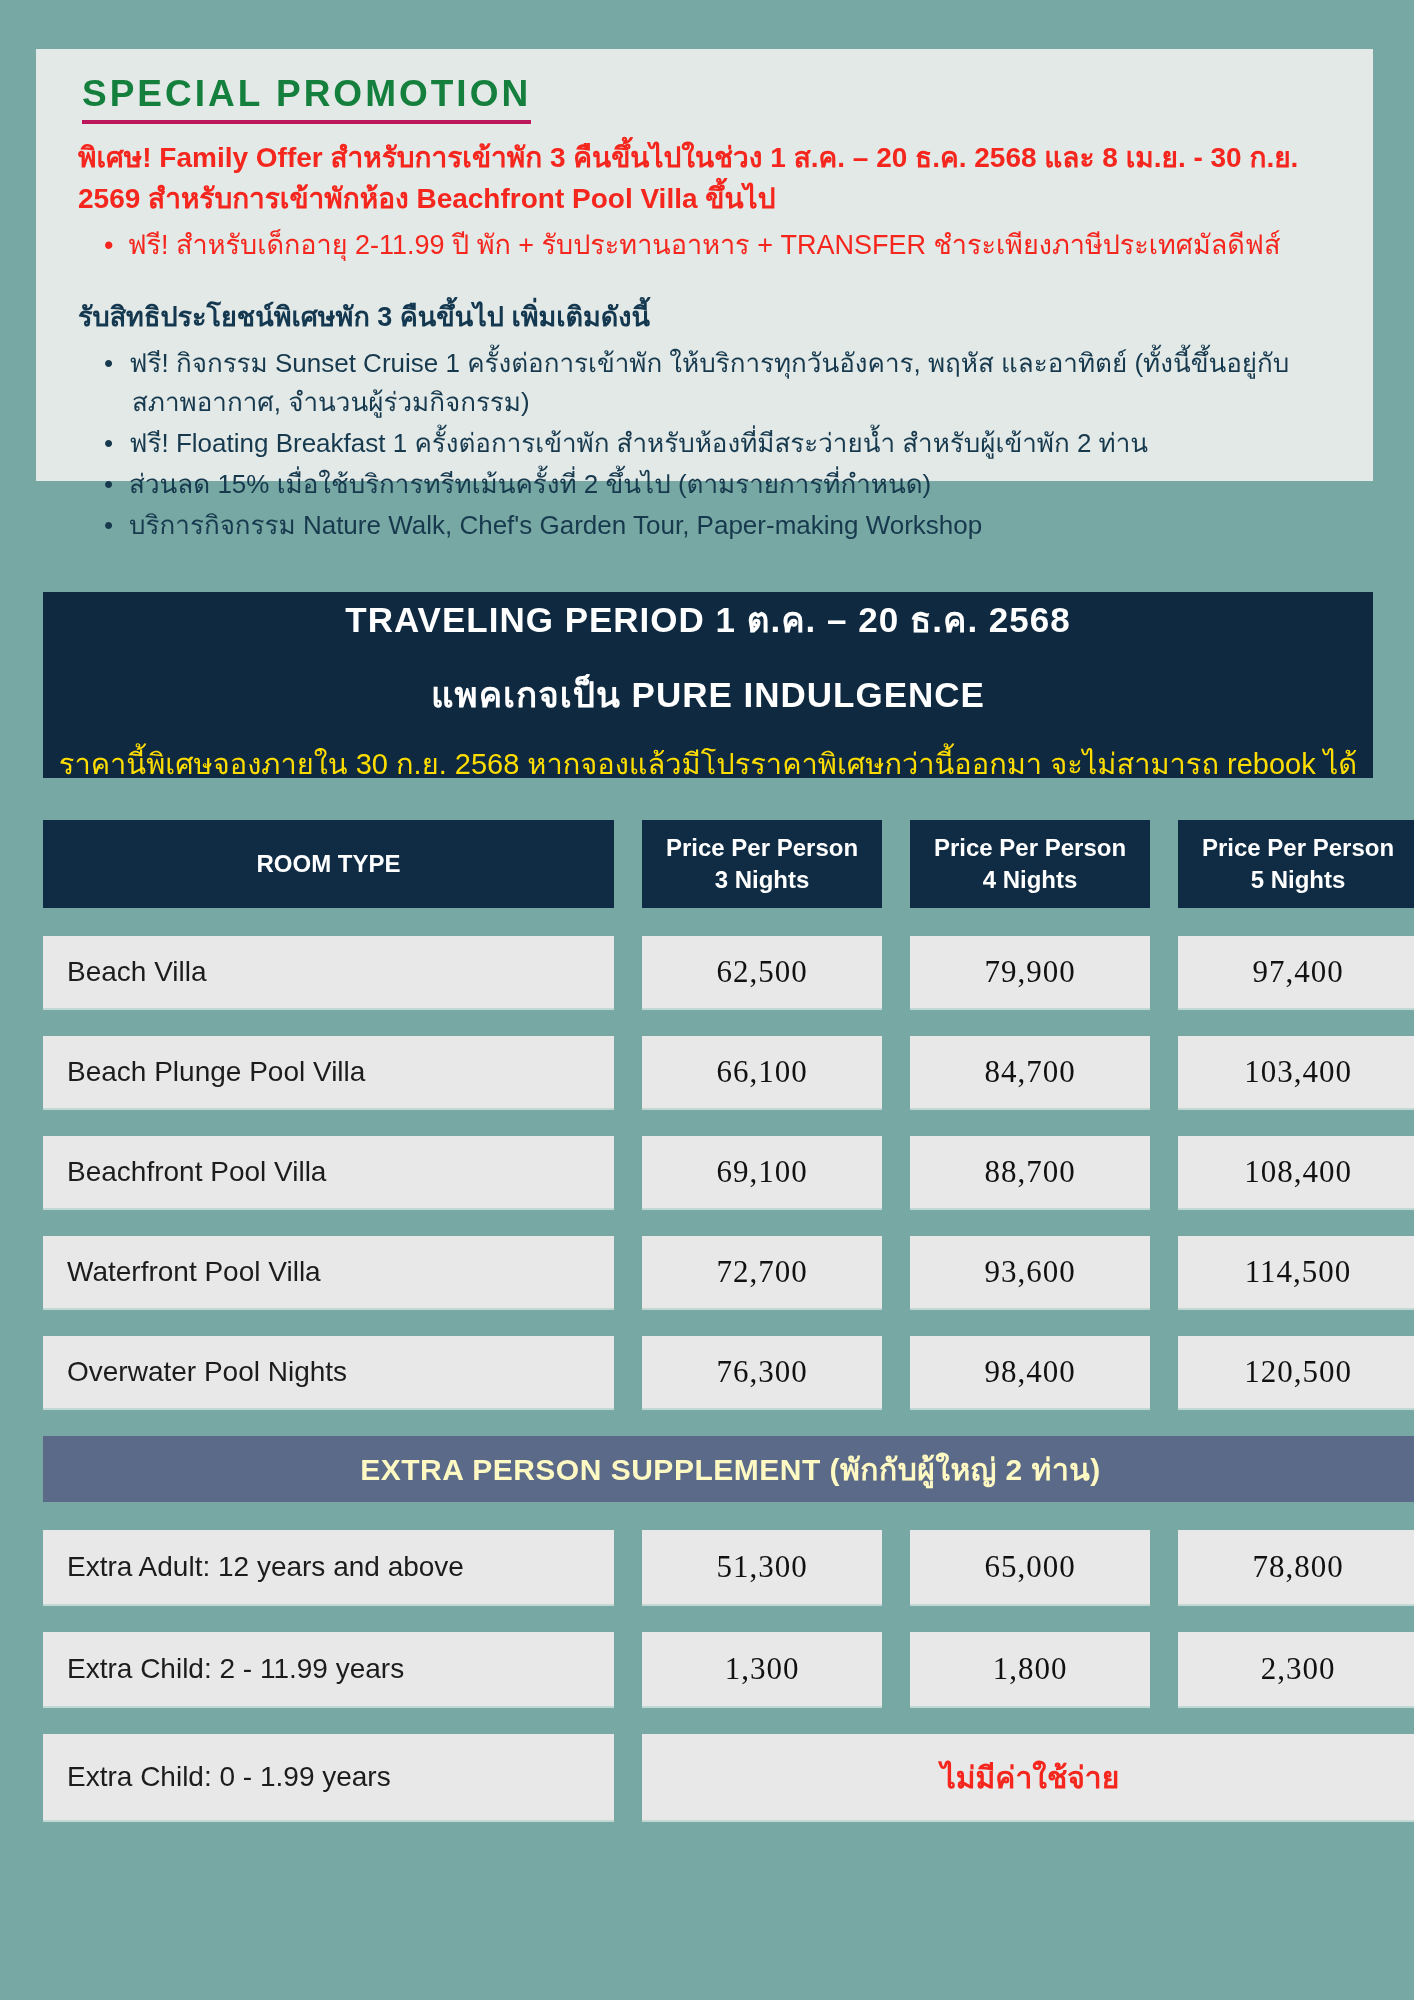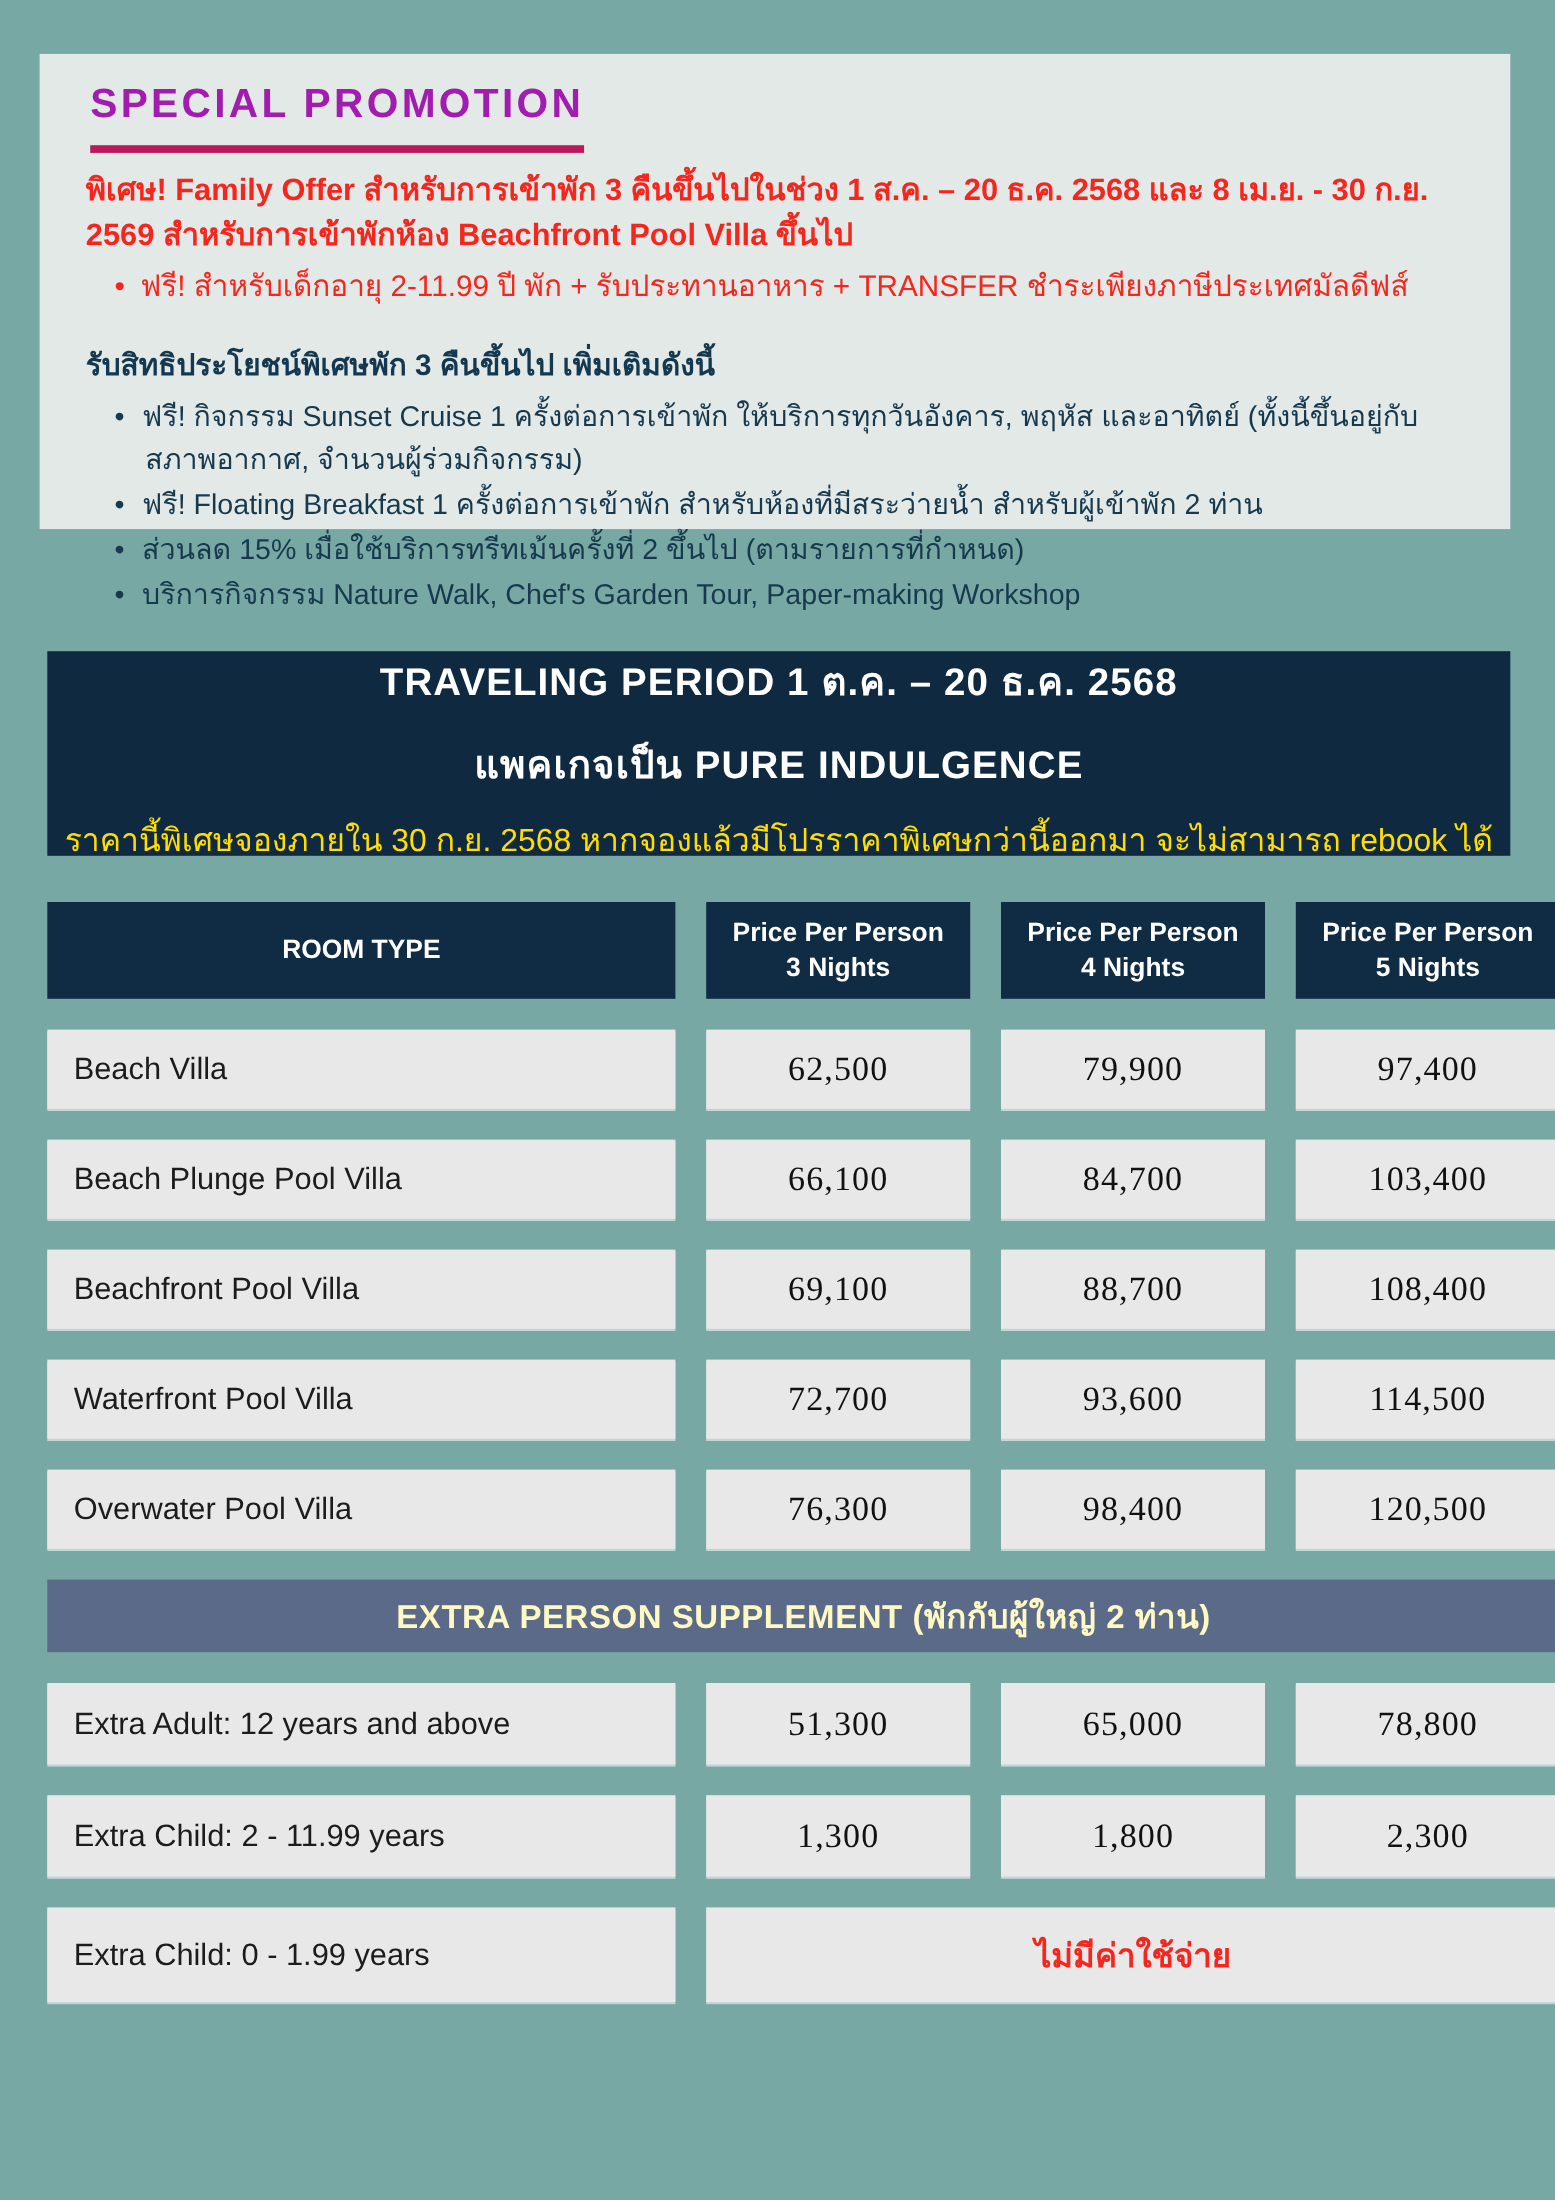--- a/index.html
+++ b/index.html
@@ -12,24 +12,24 @@
   }
   
   .promo-box{
     position:absolute;left:36px;top:49px;width:1337px;height:432px;
     background:#e3e9e7;
     box-sizing:border-box;
     padding:20px 42px 0 42px;
   }
   .promo-title{
     display:inline-block;
-    color:#a21caf;
+    color:#15803d;
     font-size:37px;font-weight:bold;letter-spacing:3px;
-    border-bottom:7px solid #be185d;
-    padding-bottom:17px;
+    border-bottom:4px solid #be185d;
+    padding-bottom:5px;
     margin:4px 0 14px 4px;
   }
   .promo-headline{
     color:#f5261d;font-size:28px;font-weight:bold;line-height:1.45;
     margin:0 0 8px 0;
   }
   .promo-bullet-red{
     color:#f5261d;font-size:27px;line-height:1.4;
     margin:4px 0 0 26px;
   }
@@ -145,21 +145,21 @@
   <div class="cell body-cell room-cell">Beachfront Pool Villa</div>
   <div class="cell body-cell price-cell">69,100</div>
   <div class="cell body-cell price-cell">88,700</div>
   <div class="cell body-cell price-cell">108,400</div>
 
   <div class="cell body-cell room-cell">Waterfront Pool Villa</div>
   <div class="cell body-cell price-cell">72,700</div>
   <div class="cell body-cell price-cell">93,600</div>
   <div class="cell body-cell price-cell">114,500</div>
 
-  <div class="cell body-cell room-cell">Overwater Pool Villa</div>
+  <div class="cell body-cell room-cell">Overwater Pool Nights</div>
   <div class="cell body-cell price-cell">76,300</div>
   <div class="cell body-cell price-cell">98,400</div>
   <div class="cell body-cell price-cell">120,500</div>
 
   <div class="cell supplement-bar">EXTRA PERSON SUPPLEMENT (พักกับผู้ใหญ่ 2 ท่าน)</div>
 
   <div class="cell body-cell room-cell extra-cell">Extra Adult: 12 years and above</div>
   <div class="cell body-cell price-cell extra-cell">51,300</div>
   <div class="cell body-cell price-cell extra-cell">65,000</div>
   <div class="cell body-cell price-cell extra-cell">78,800</div>

